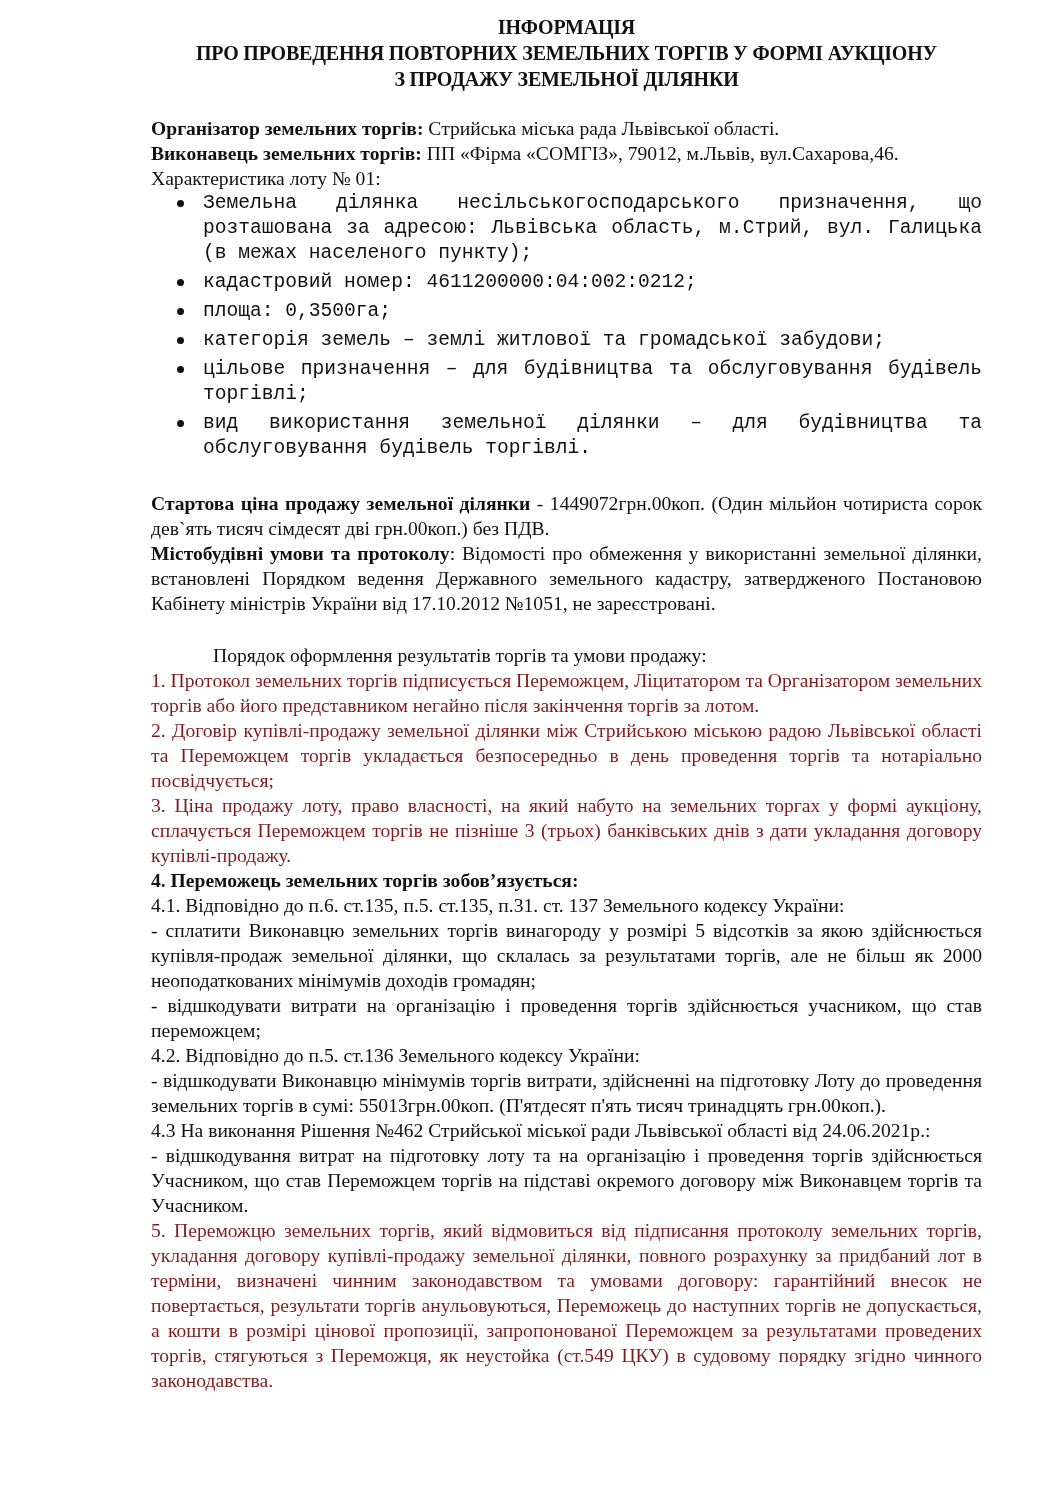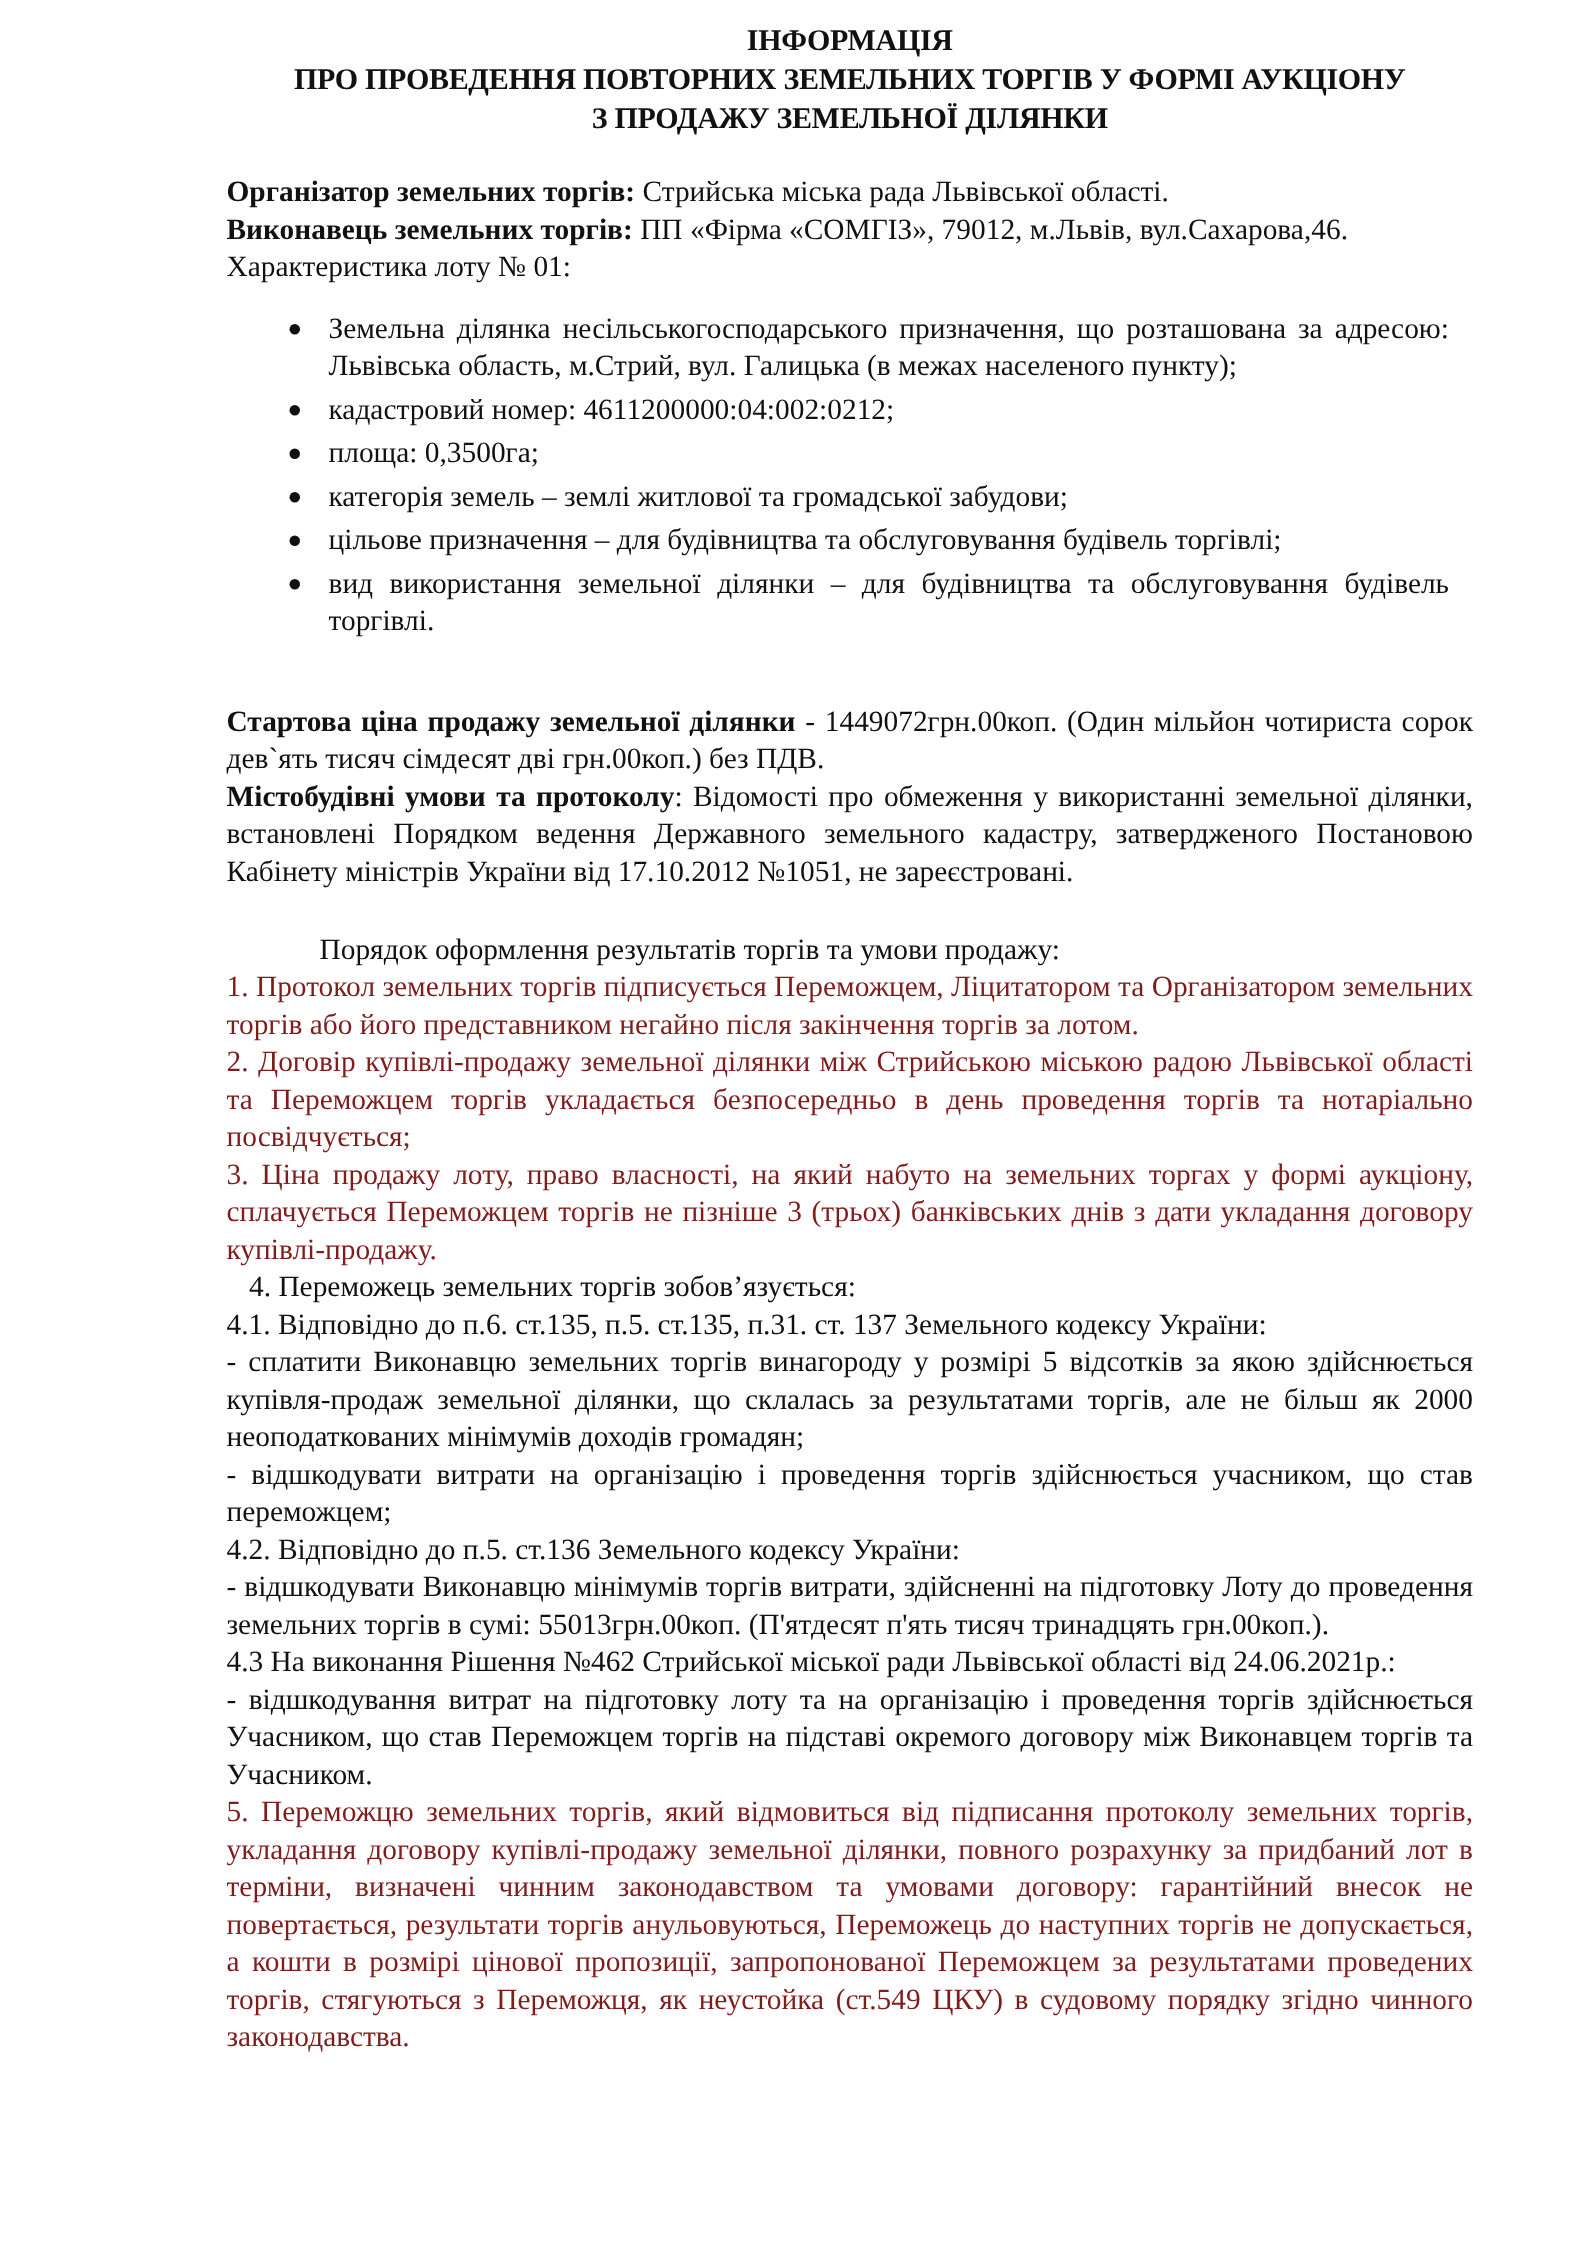--- a/index.html
+++ b/index.html
@@ -5,21 +5,21 @@
     html, body { margin:0; padding:0; background:#ffffff; }
     body { width:1058px; height:1497px; position:relative; overflow:hidden;
       font-family:"Liberation Serif", "DejaVu Serif", serif; color:#111; }
     .page { position:absolute; left:151px; top:14px; width:831px; font-size:19.6px; line-height:25px; }
     .title { text-align:center; font-weight:bold; font-size:20px; line-height:26px; }
     .title div { letter-spacing:-0.2px; }
     .gap1 { height:24px; }
     .line { }
     b { font-weight:bold; }
     .justify { text-align:justify; }
-    ul.bullets { list-style:none; margin:16px; padding:0 0 0 52px; }
+    ul.bullets { list-style:none; margin:0; padding:0 0 0 52px;font-family:Liberation Mono, monospace; }
     ul.bullets li { position:relative; text-align:justify; margin-bottom:4px; }
     ul.bullets li .dot { position:absolute; left:-26px; top:9px; width:7px; height:7px; border-radius:50%; background:#111; }
     .gap2 { height:26px; }
     .sec-head { font-weight:normal; padding-left:62px; margin-top:27px; }
     .item { text-align:justify; }
     .gray { color:#7f1d1d; }
   </style>
 </head>
 <body>
 
@@ -57,21 +57,21 @@
   <div class="justify">
     <b>Містобудівні умови та протоколу</b><span>: Відомості про обмеження у використанні земельної ділянки, встановлені Порядком ведення Державного земельного кадастру, затвердженого Постановою Кабінету міністрів України від 17.10.2012 №1051, не зареєстровані.</span>
   </div>
 
   <div class="sec-head"><span>Порядок оформлення результатів торгів та умови продажу</span>:</div>
 
   <div class="item gray">1. Протокол земельних торгів підписується Переможцем, Ліцитатором та Організатором земельних торгів або його представником негайно після закінчення торгів за лотом.</div>
   <div class="item gray">2. Договір купівлі-продажу земельної ділянки між Стрийською міською радою Львівської області та Переможцем торгів укладається безпосередньо в день проведення торгів та нотаріально посвідчується;</div>
   <div class="item gray">3. Ціна продажу лоту, право власності, на  який набуто на земельних торгах у формі аукціону, сплачується Переможцем торгів не пізніше 3 (трьох) банківських днів з дати укладання договору купівлі-продажу.</div>
 
-  <div class="item" style="font-weight:normal;margin-left:15px;">4.    Переможець земельних торгів зобов’язується:</div>
+  <div class="item" style="font-weight:bold;">4.    Переможець земельних торгів зобов’язується:</div>
   <div class="item">4.1. Відповідно до п.6. ст.135, п.5. ст.135, п.31. ст. 137 Земельного кодексу України:</div>
   <div class="item">- сплатити Виконавцю земельних торгів винагороду у розмірі 5 відсотків за якою здійснюється купівля-продаж земельної ділянки, що склалась за результатами торгів, але не більш як 2000 неоподаткованих мінімумів доходів громадян;</div>
   <div class="item">- відшкодувати витрати на організацію і проведення торгів здійснюється учасником, що став переможцем;</div>
   <div class="item">4.2. Відповідно до п.5. ст.136 Земельного кодексу України:</div>
   <div class="item">-  відшкодувати Виконавцю мінімумів торгів витрати, здійсненні на підготовку Лоту до проведення земельних торгів в сумі: 55013грн.00коп. (П'ятдесят п'ять тисяч тринадцять грн.00коп.).</div>
   <div class="item">4.3 На виконання Рішення №462 Стрийської міської ради Львівської області від 24.06.2021р.:</div>
   <div class="item">-    відшкодування витрат на підготовку лоту та на організацію і проведення торгів здійснюється Учасником, що став Переможцем торгів на підставі окремого договору між Виконавцем торгів та Учасником.</div>
 
   <div class="item gray">5. Переможцю земельних торгів, який відмовиться від підписання протоколу земельних торгів, укладання договору купівлі-продажу земельної ділянки, повного розрахунку за придбаний лот в терміни, визначені чинним законодавством та умовами договору: гарантійний внесок не повертається, результати торгів анульовуються, Переможець до наступних торгів не допускається, а кошти в розмірі цінової пропозиції, запропонованої Переможцем за результатами проведених торгів, стягуються з Переможця, як неустойка (ст.549 ЦКУ) в судовому порядку згідно чинного законодавства.</div>
 </div>

